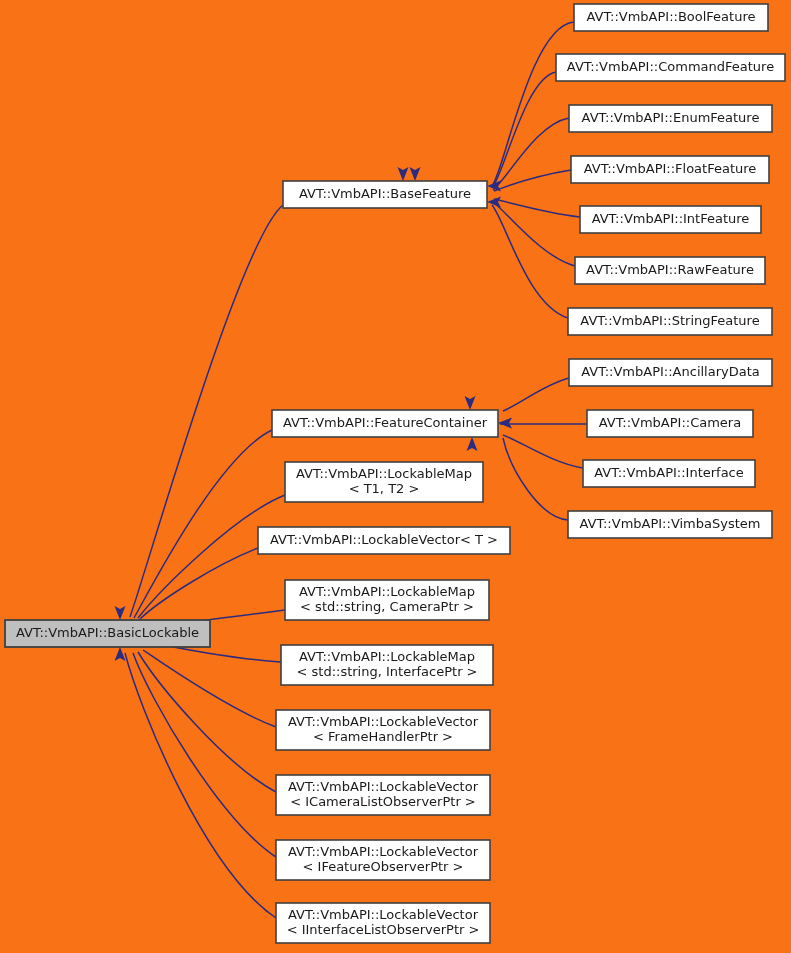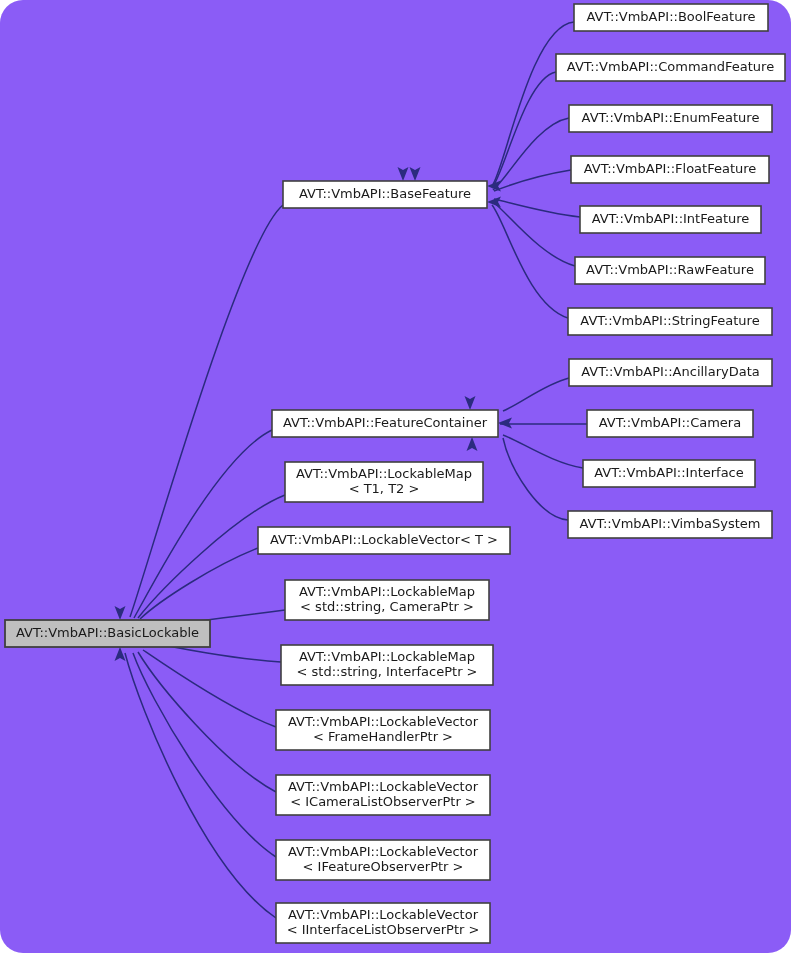--- a/index.html
+++ b/index.html
@@ -10,22 +10,21 @@
   body {
     width: 791px;
     height: 953px;
     font-family: "DejaVu Sans", sans-serif;
     overflow: hidden;
   }
   #diagram-root {
     position: relative;
     width: 791px;
     height: 953px;
-    background: #8b5cf6;
-    border-radius: 23px;
+    background: #f97316;
   }
   svg#graph {
     position: absolute;
     top: 0;
     left: 0;
     width: 791px;
     height: 953px;
     display: block;
   }
   .node-box {

